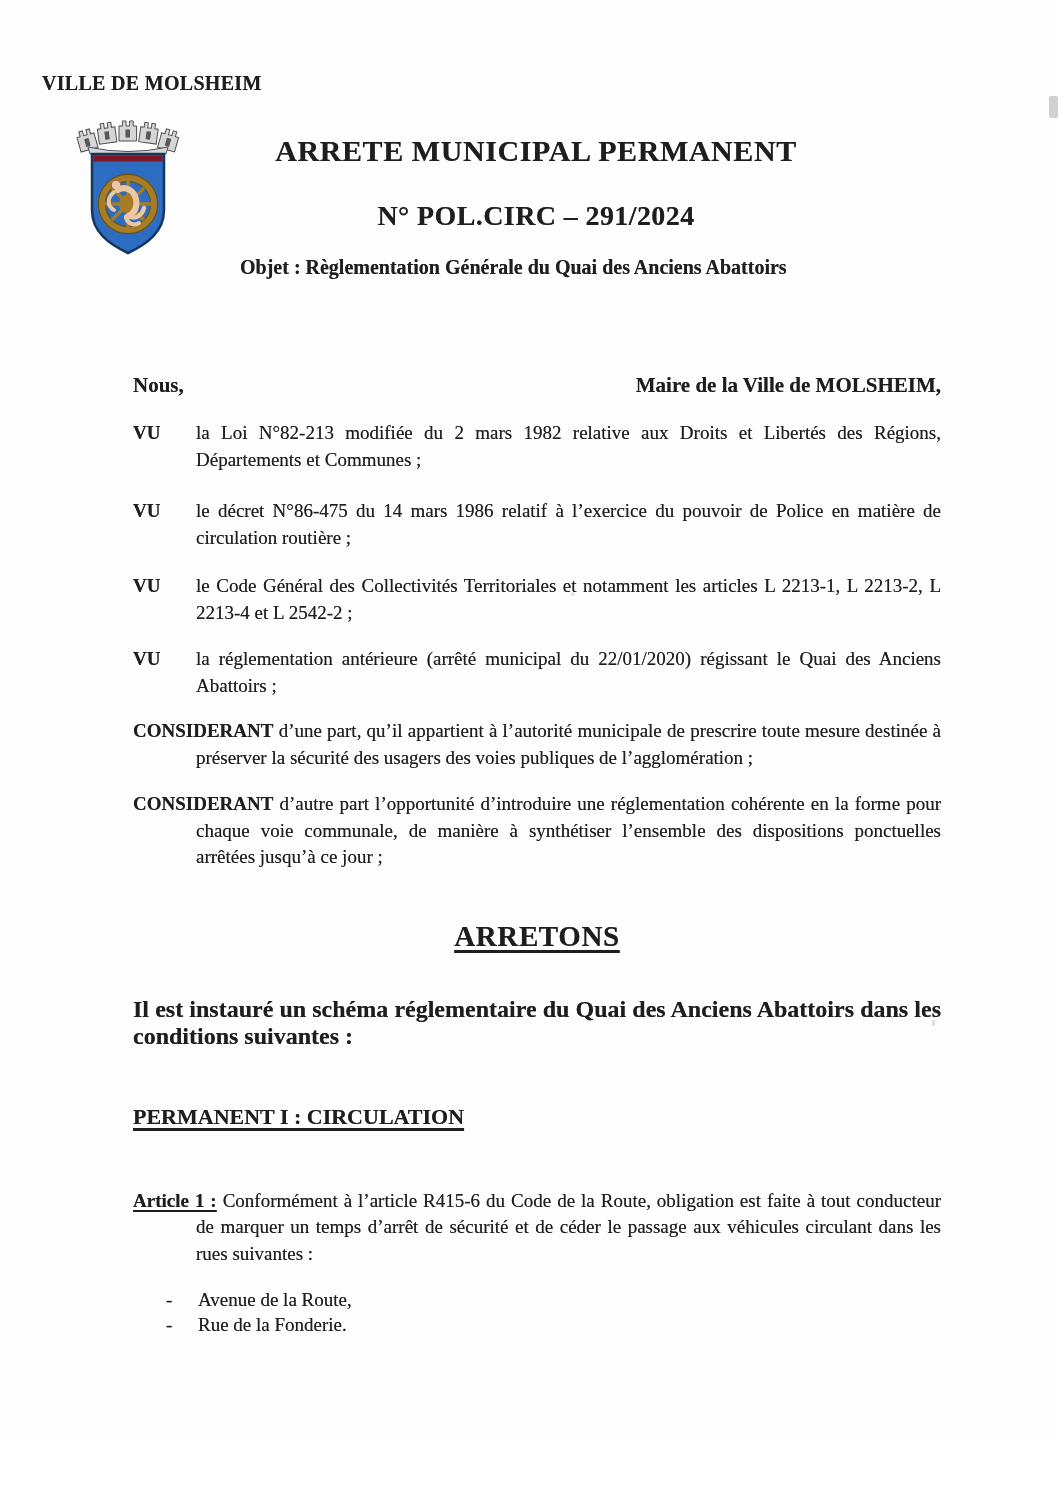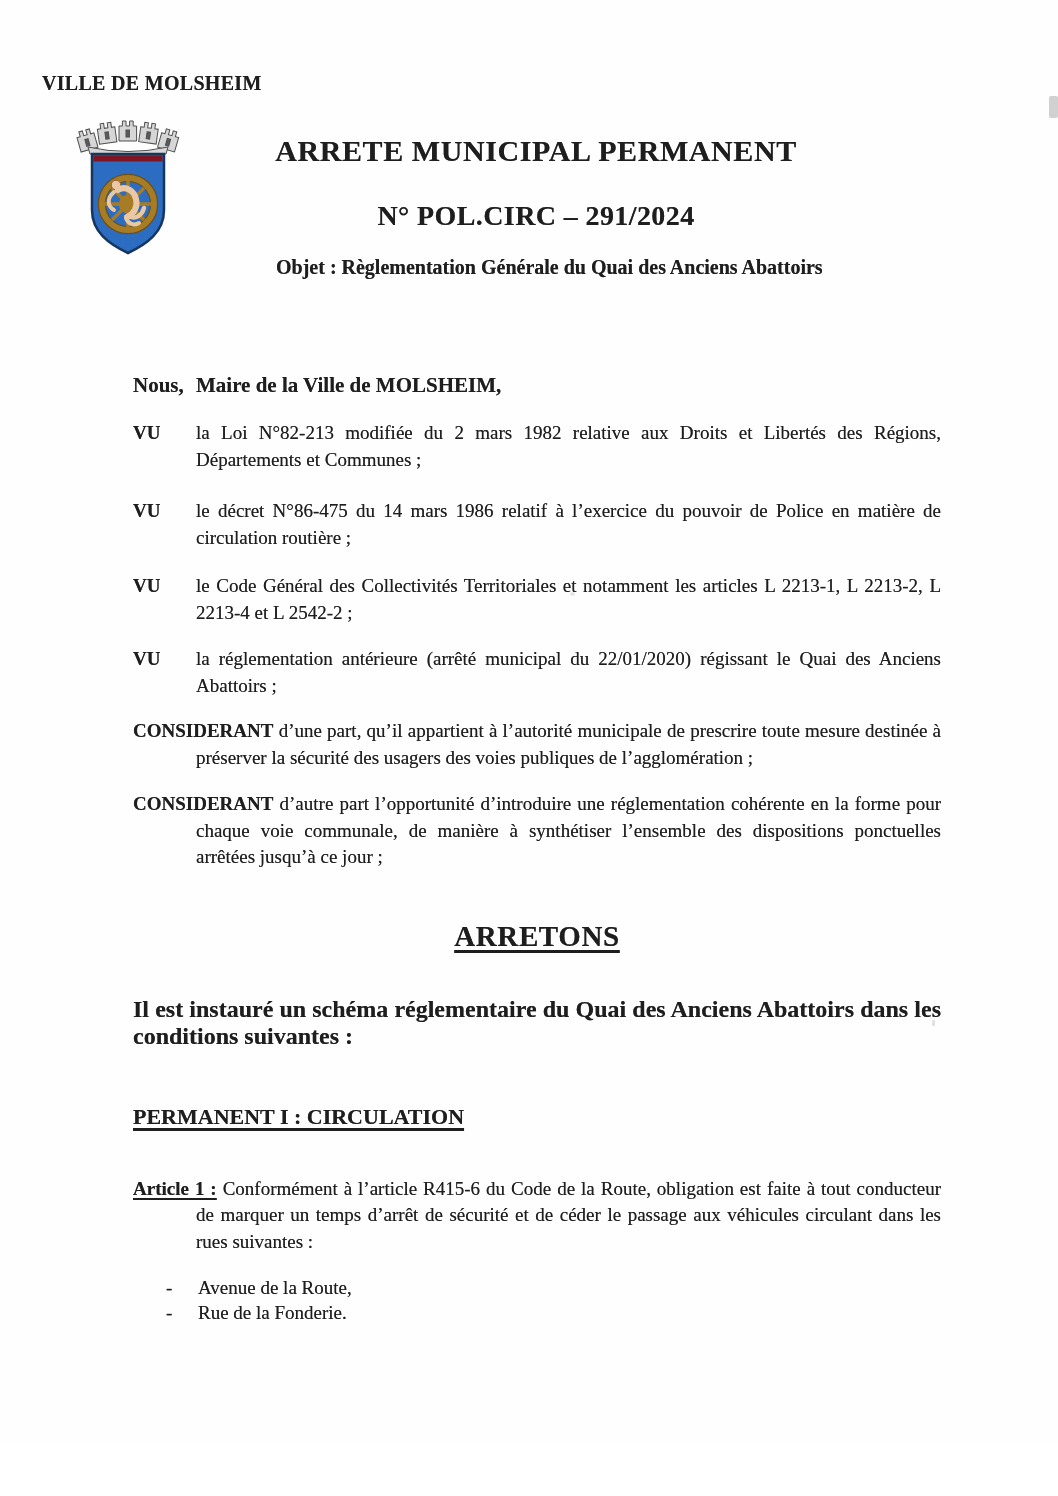--- a/index.html
+++ b/index.html
@@ -21,42 +21,42 @@
   .title{
     position:absolute; left:133px; top:134px; width:806px;
     text-align:center; font-size:30px; font-weight:bold; letter-spacing:.6px;
   }
   .docnum{
     position:absolute; left:133px; top:200px; width:806px;
     text-align:center; font-size:28px; font-weight:bold; letter-spacing:.4px;
   }
   .objet{
     position:absolute; left:240px; top:256px;
-    font-size:20px; font-weight:bold;margin-left:36px;
+    font-size:20px; font-weight:bold;
   }
   .body{
     position:absolute; left:133px; top:372px; width:808px;
     font-size:19px; line-height:26.5px; text-align:justify;
   }
-  .nous{ position:relative; padding-left:63px; font-size:21px; font-weight:bold; line-height:27px; text-align:left;}
+  .nous{ position:relative; padding-left:63px; font-size:21px; font-weight:bold; line-height:27px; text-align:right;}
   .nous .lbl{ position:absolute; left:0; top:0; }
   .vu{ position:relative; padding-left:63px; }
   .vu .lbl{ position:absolute; left:0; top:0; font-weight:bold; }
   .vu1{ margin-top:21px; } .vu2{ margin-top:25px; } .vu3{ margin-top:22px; } .vu4{ margin-top:20px; }
   .cons{ padding-left:63px; text-indent:-63px; }
   .cons1{ margin-top:19px; } .cons2{ margin-top:20px; }
   .cons b{ font-weight:bold; }
   .arretons{
     margin-top:46px; text-align:center;
     font-size:29px; font-weight:bold; line-height:38px; letter-spacing:.6px;
   }
   .hd-u{ text-decoration:underline; text-decoration-thickness:2.5px; text-underline-offset:4px; }
   .intro{ margin-top:41px; font-size:24px; font-weight:bold; line-height:27.5px; }
   .chapitre{ margin-top:51px; font-size:22px; font-weight:bold; line-height:30px; text-align:left; }
-  .article{ margin-top:44px; padding-left:63px; text-indent:-63px; }
+  .article{ margin-top:56px; padding-left:63px; text-indent:-63px; }
   .art-lbl{ font-weight:bold; text-decoration:underline; text-decoration-thickness:2px; text-underline-offset:3px; }
   .streets{ margin-top:20px; line-height:25px; text-align:left; }
   .street{ position:relative; padding-left:65px; }
   .street .dash{ position:absolute; left:33px; top:0; }
   .artifact{ position:absolute; background:#c9c9c9; }
   .artifact.edge{ right:0; top:96px; width:9px; height:22px; border-radius:2px; opacity:.85; }
   .artifact.dot1{ left:570px; top:592px; width:5px; height:4px; border-radius:50%; opacity:.45; }
   .artifact.dot2{ left:932px; top:1020px; width:3px; height:6px; border-radius:1px; opacity:.55; }
 </style>
 </head>

